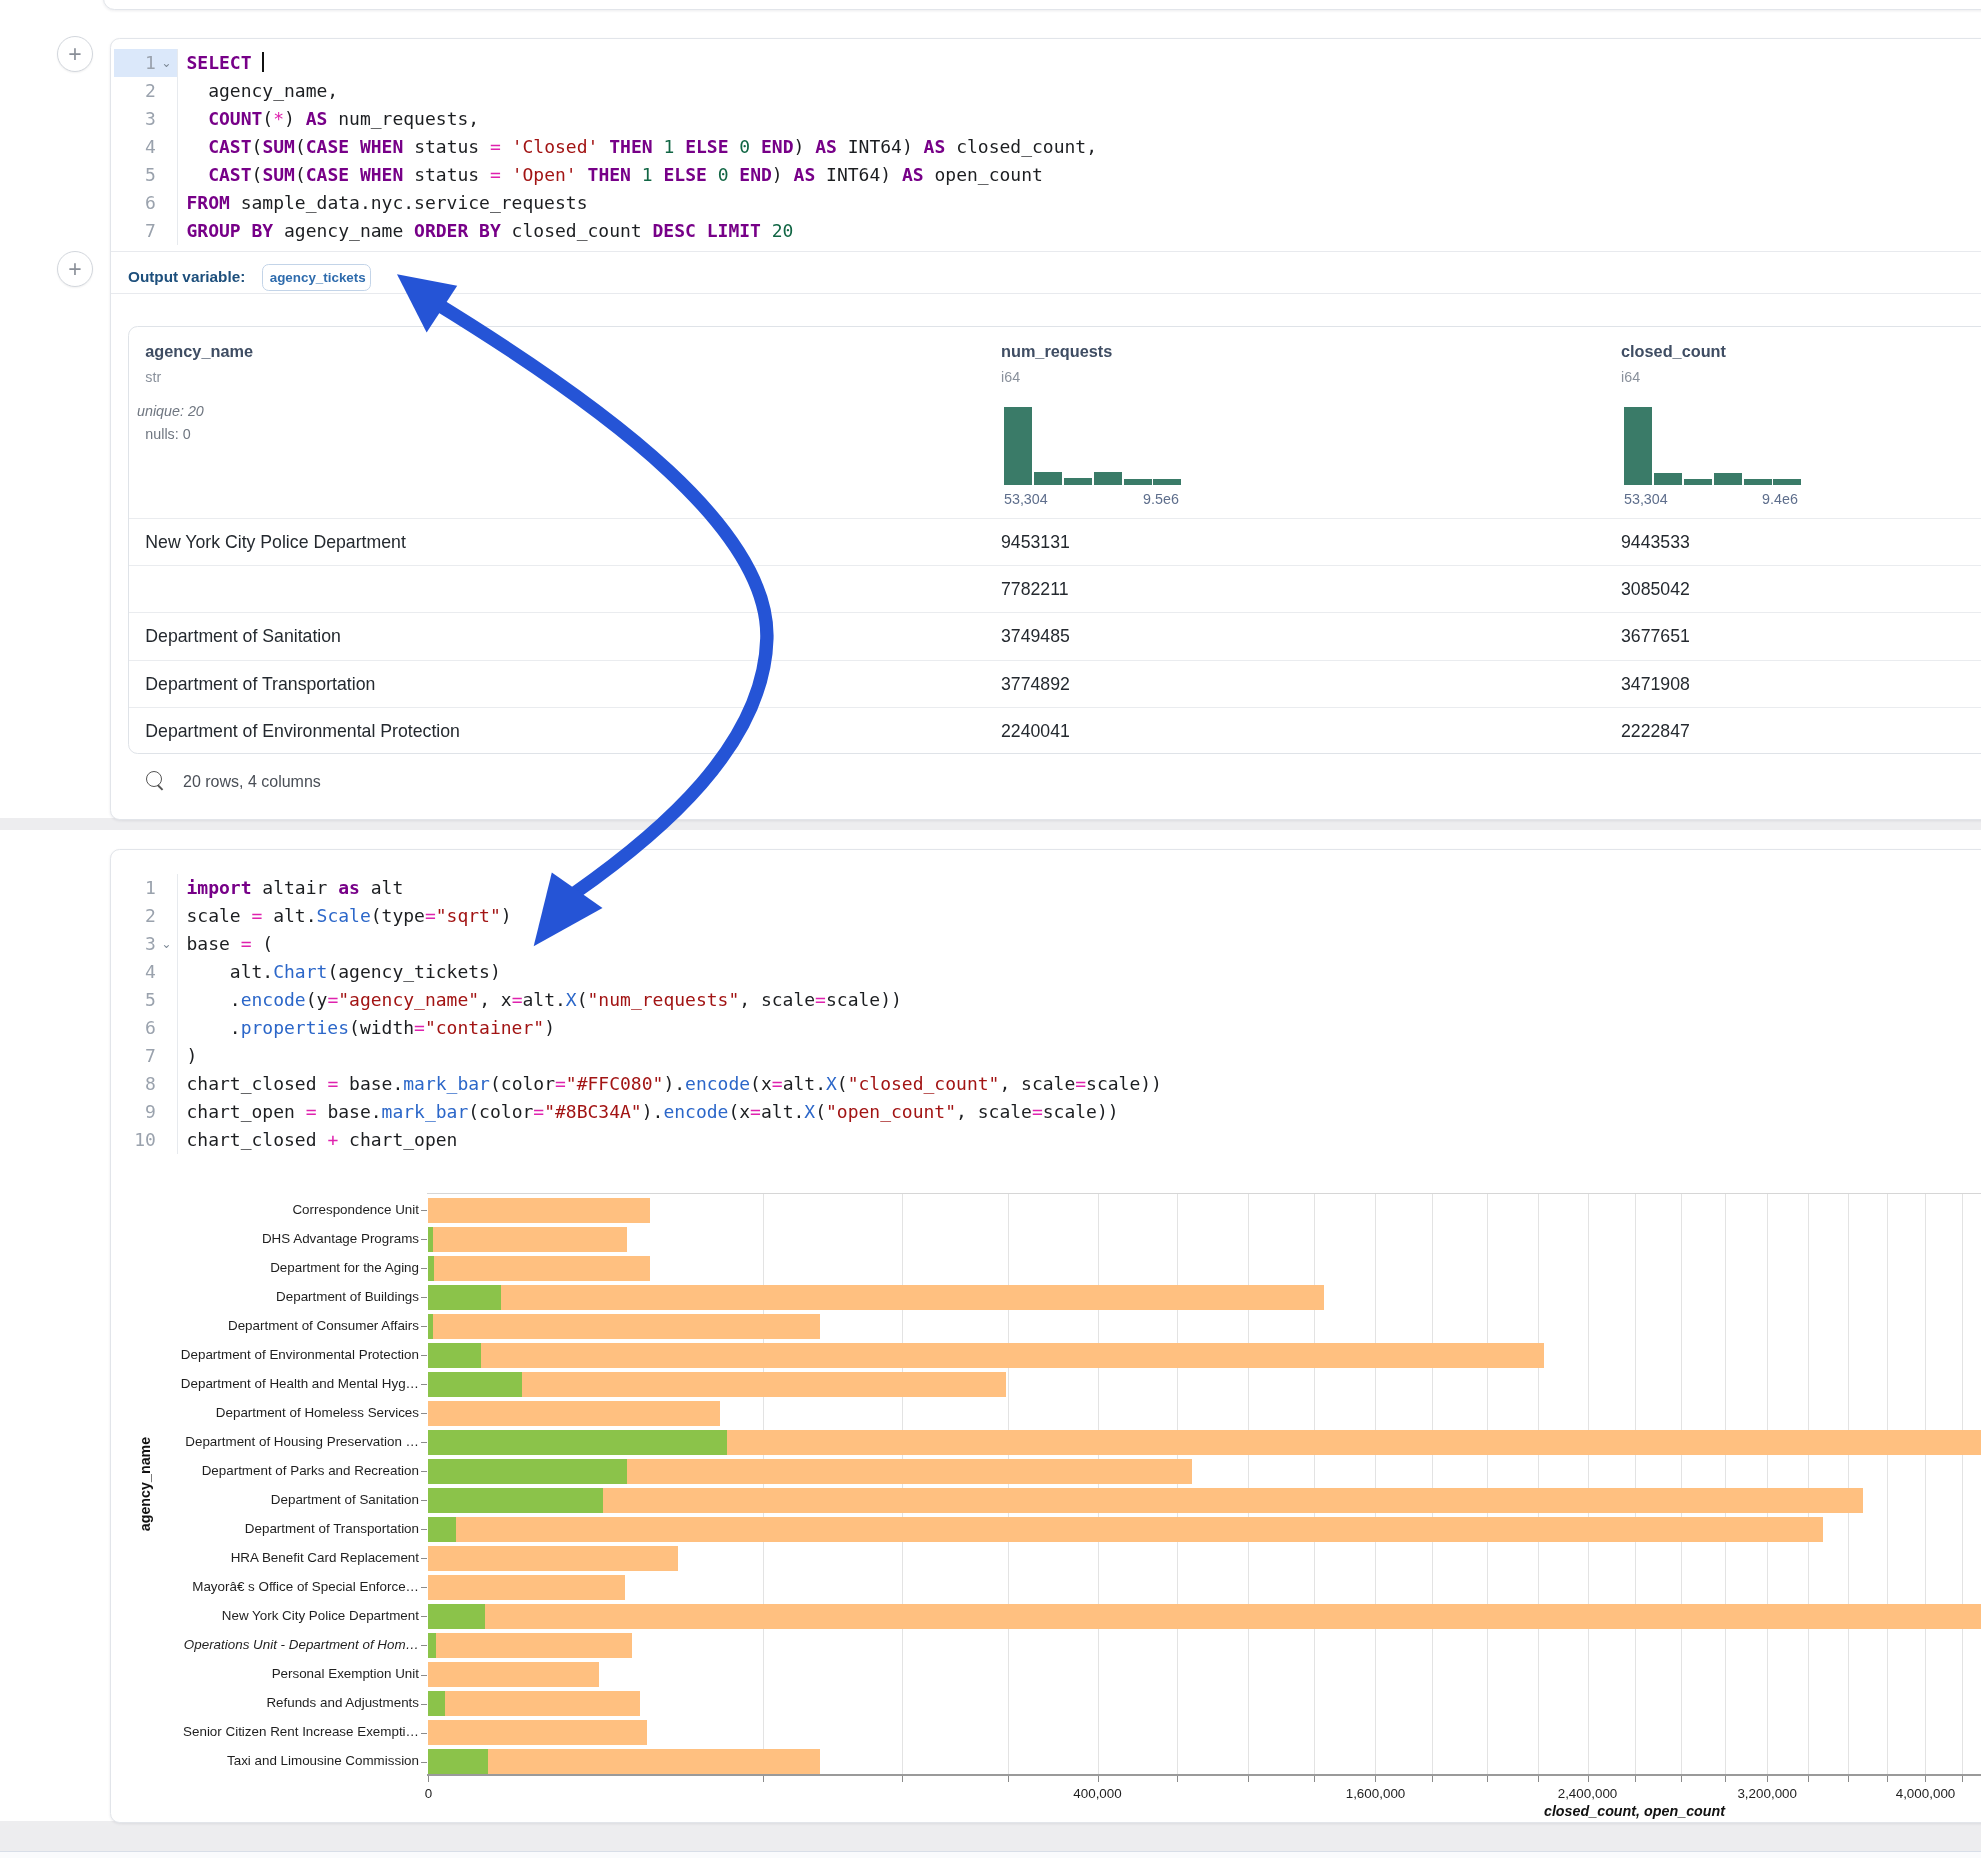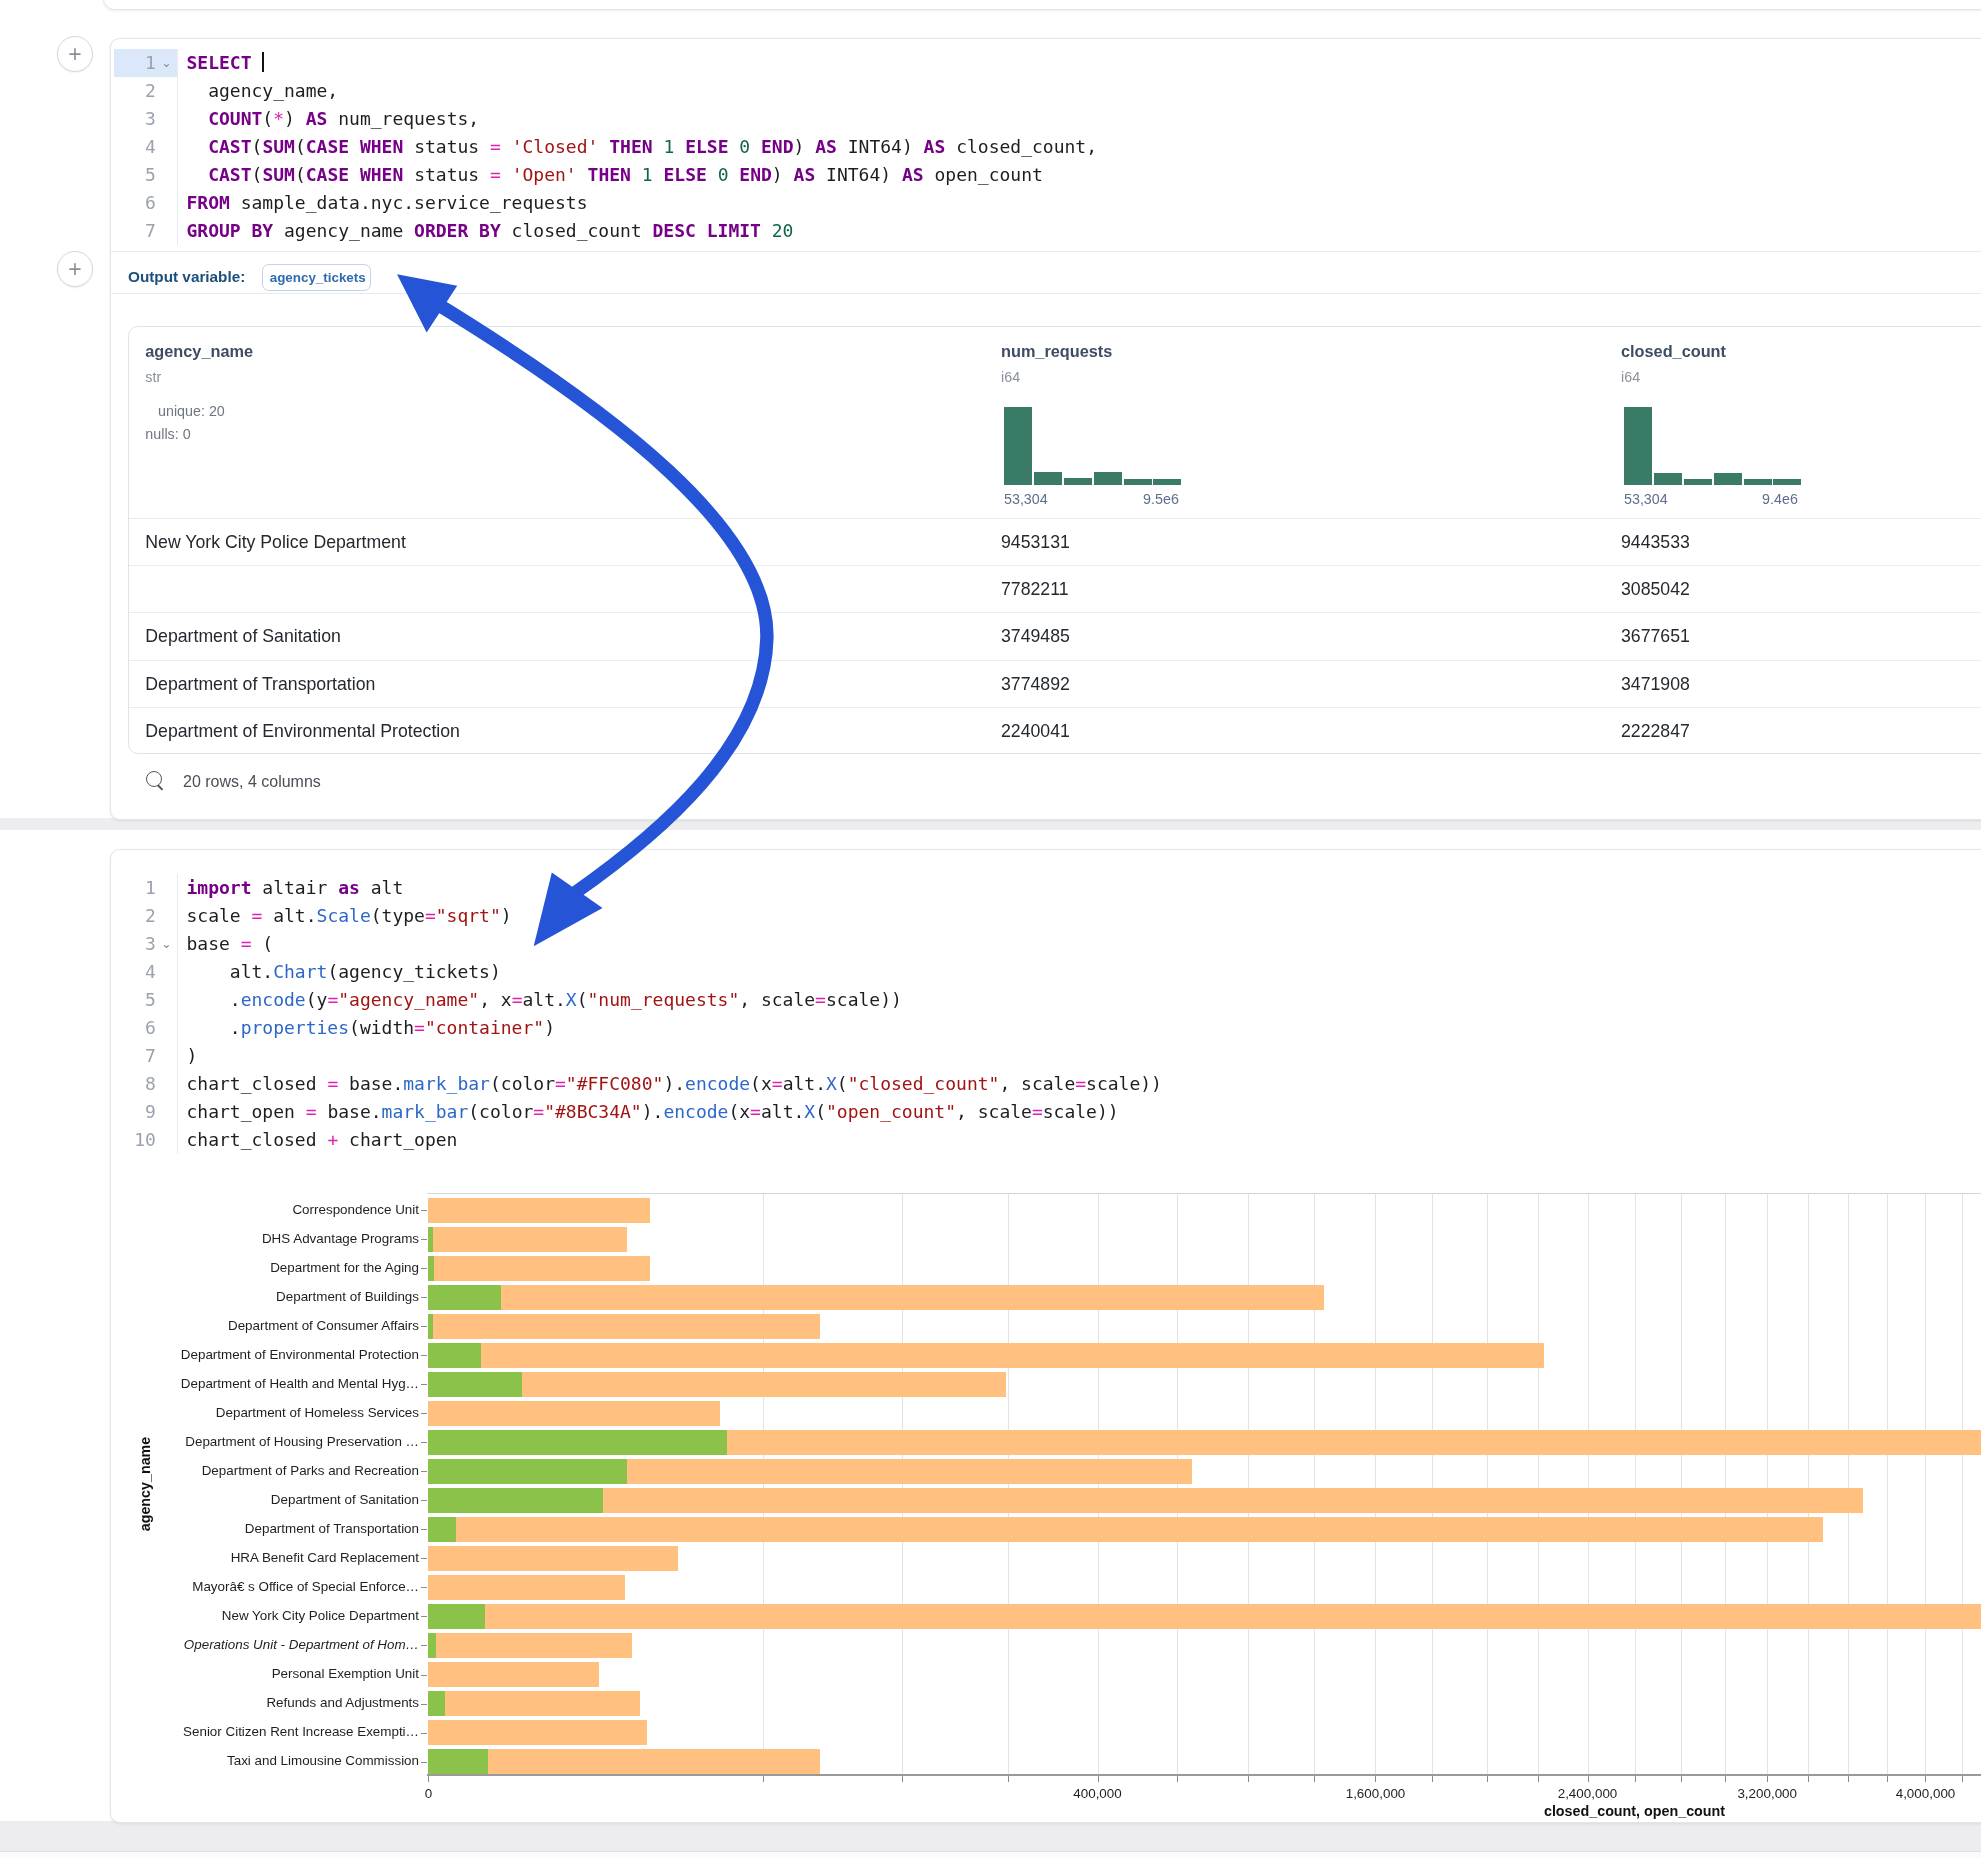--- a/index.html
+++ b/index.html
@@ -79,21 +79,21 @@
 
     <div class="ov-label" style="left:17px;top:229px;">Output variable:</div>
     <div class="ov-pill" style="left:151px;top:225px;">agency_tickets</div>
 
     <div class="divline" style="left:0;top:254px;width:1888px;"></div>
 
     <div style="position:absolute;left:17px;top:287px;width:1873px;height:426px;border:1px solid #dfe3e8;border-radius:9.6px;background:#fff;overflow:hidden;">
 
       <div class="tbl-col-name" style="left:16.3px;top:15.3px;">agency_name</div>
       <div class="tbl-col-type" style="left:16.3px;top:42px;">str</div>
-      <div class="tbl-meta" style="left:29px;top:73px;">unique: 20</div>
+      <div class="tbl-meta" style="left:8px;top:73px;font-style:italic;">unique: 20</div>
       <div class="tbl-meta" style="left:16.3px;top:96px;">nulls: 0</div>
 
       <div class="tbl-col-name" style="left:872px;top:15.3px;">num_requests</div>
       <div class="tbl-col-type" style="left:872px;top:42px;">i64</div>
       <div id="hist-num" class="hist" style="left:875px;top:80px;">
           <div class="hbar" style="height: 78px; background: rgb(58, 123, 104);"></div>
           <div class="hbar" style="height: 13.3px; background: rgb(58, 123, 104);"></div>
           <div class="hbar" style="height: 7px; background: rgb(58, 123, 104);"></div>
           <div class="hbar" style="height: 13.3px; background: rgb(58, 123, 104);"></div>
           <div class="hbar" style="height: 6.3px; background: rgb(58, 123, 104);"></div>
@@ -270,21 +270,21 @@
       <div class="xtick" style="left: 1848px; top: 1776px;"></div>
       <div class="xtick" style="left: 1887px; top: 1776px;"></div>
       <div class="xtick" style="left: 1925px; top: 1776px;"></div>
       <div class="xtick" style="left: 1962px; top: 1776px;"></div>
       <div class="xlab" style="left: 371px; top: 1786px;">0</div>
       <div class="xlab" style="left: 1040px; top: 1786px;">400,000</div>
       <div class="xlab" style="left: 1318px; top: 1786px;">1,600,000</div>
       <div class="xlab" style="left: 1530px; top: 1786px;">2,400,000</div>
       <div class="xlab" style="left: 1682px; top: 1786px; text-align: right;">3,200,000</div>
       <div class="xlab" style="left: 1868px; top: 1786px;">4,000,000</div>
-      <div class="ax-title" style="left: 1491px; top: 1803px; width: 287px; text-align: center;">closed_count, open_count</div>
+      <div class="ax-title" style="left: 1491px; top: 1803px; width: 287px; text-align: center; font-style: italic;">closed_count, open_count</div>
       <div class="ax-title" style="left: 145px; top: 1484px; width: auto; white-space: nowrap; transform: translate(-50%, -50%) rotate(-90deg); text-align: center;">agency_name</div>
     </div>
 
   <svg id="arrow-overlay" width="1982" height="1858" viewBox="0 0 2073 1944">
     <path id="arrow-path" d="M 452 315 C 640 430, 805 555, 802 668 C 799 780, 690 872, 600 935" fill="none" stroke-width="14" stroke-linecap="round" stroke="#2554d6"></path>
     <polygon id="arrow-head-top" points="415,287 478,299 446,348" fill="#2554d6"></polygon>
     <polygon id="arrow-head-bottom" points="558,990 630,950 577,913" fill="#2554d6"></polygon>
   </svg>
 </div>
 

